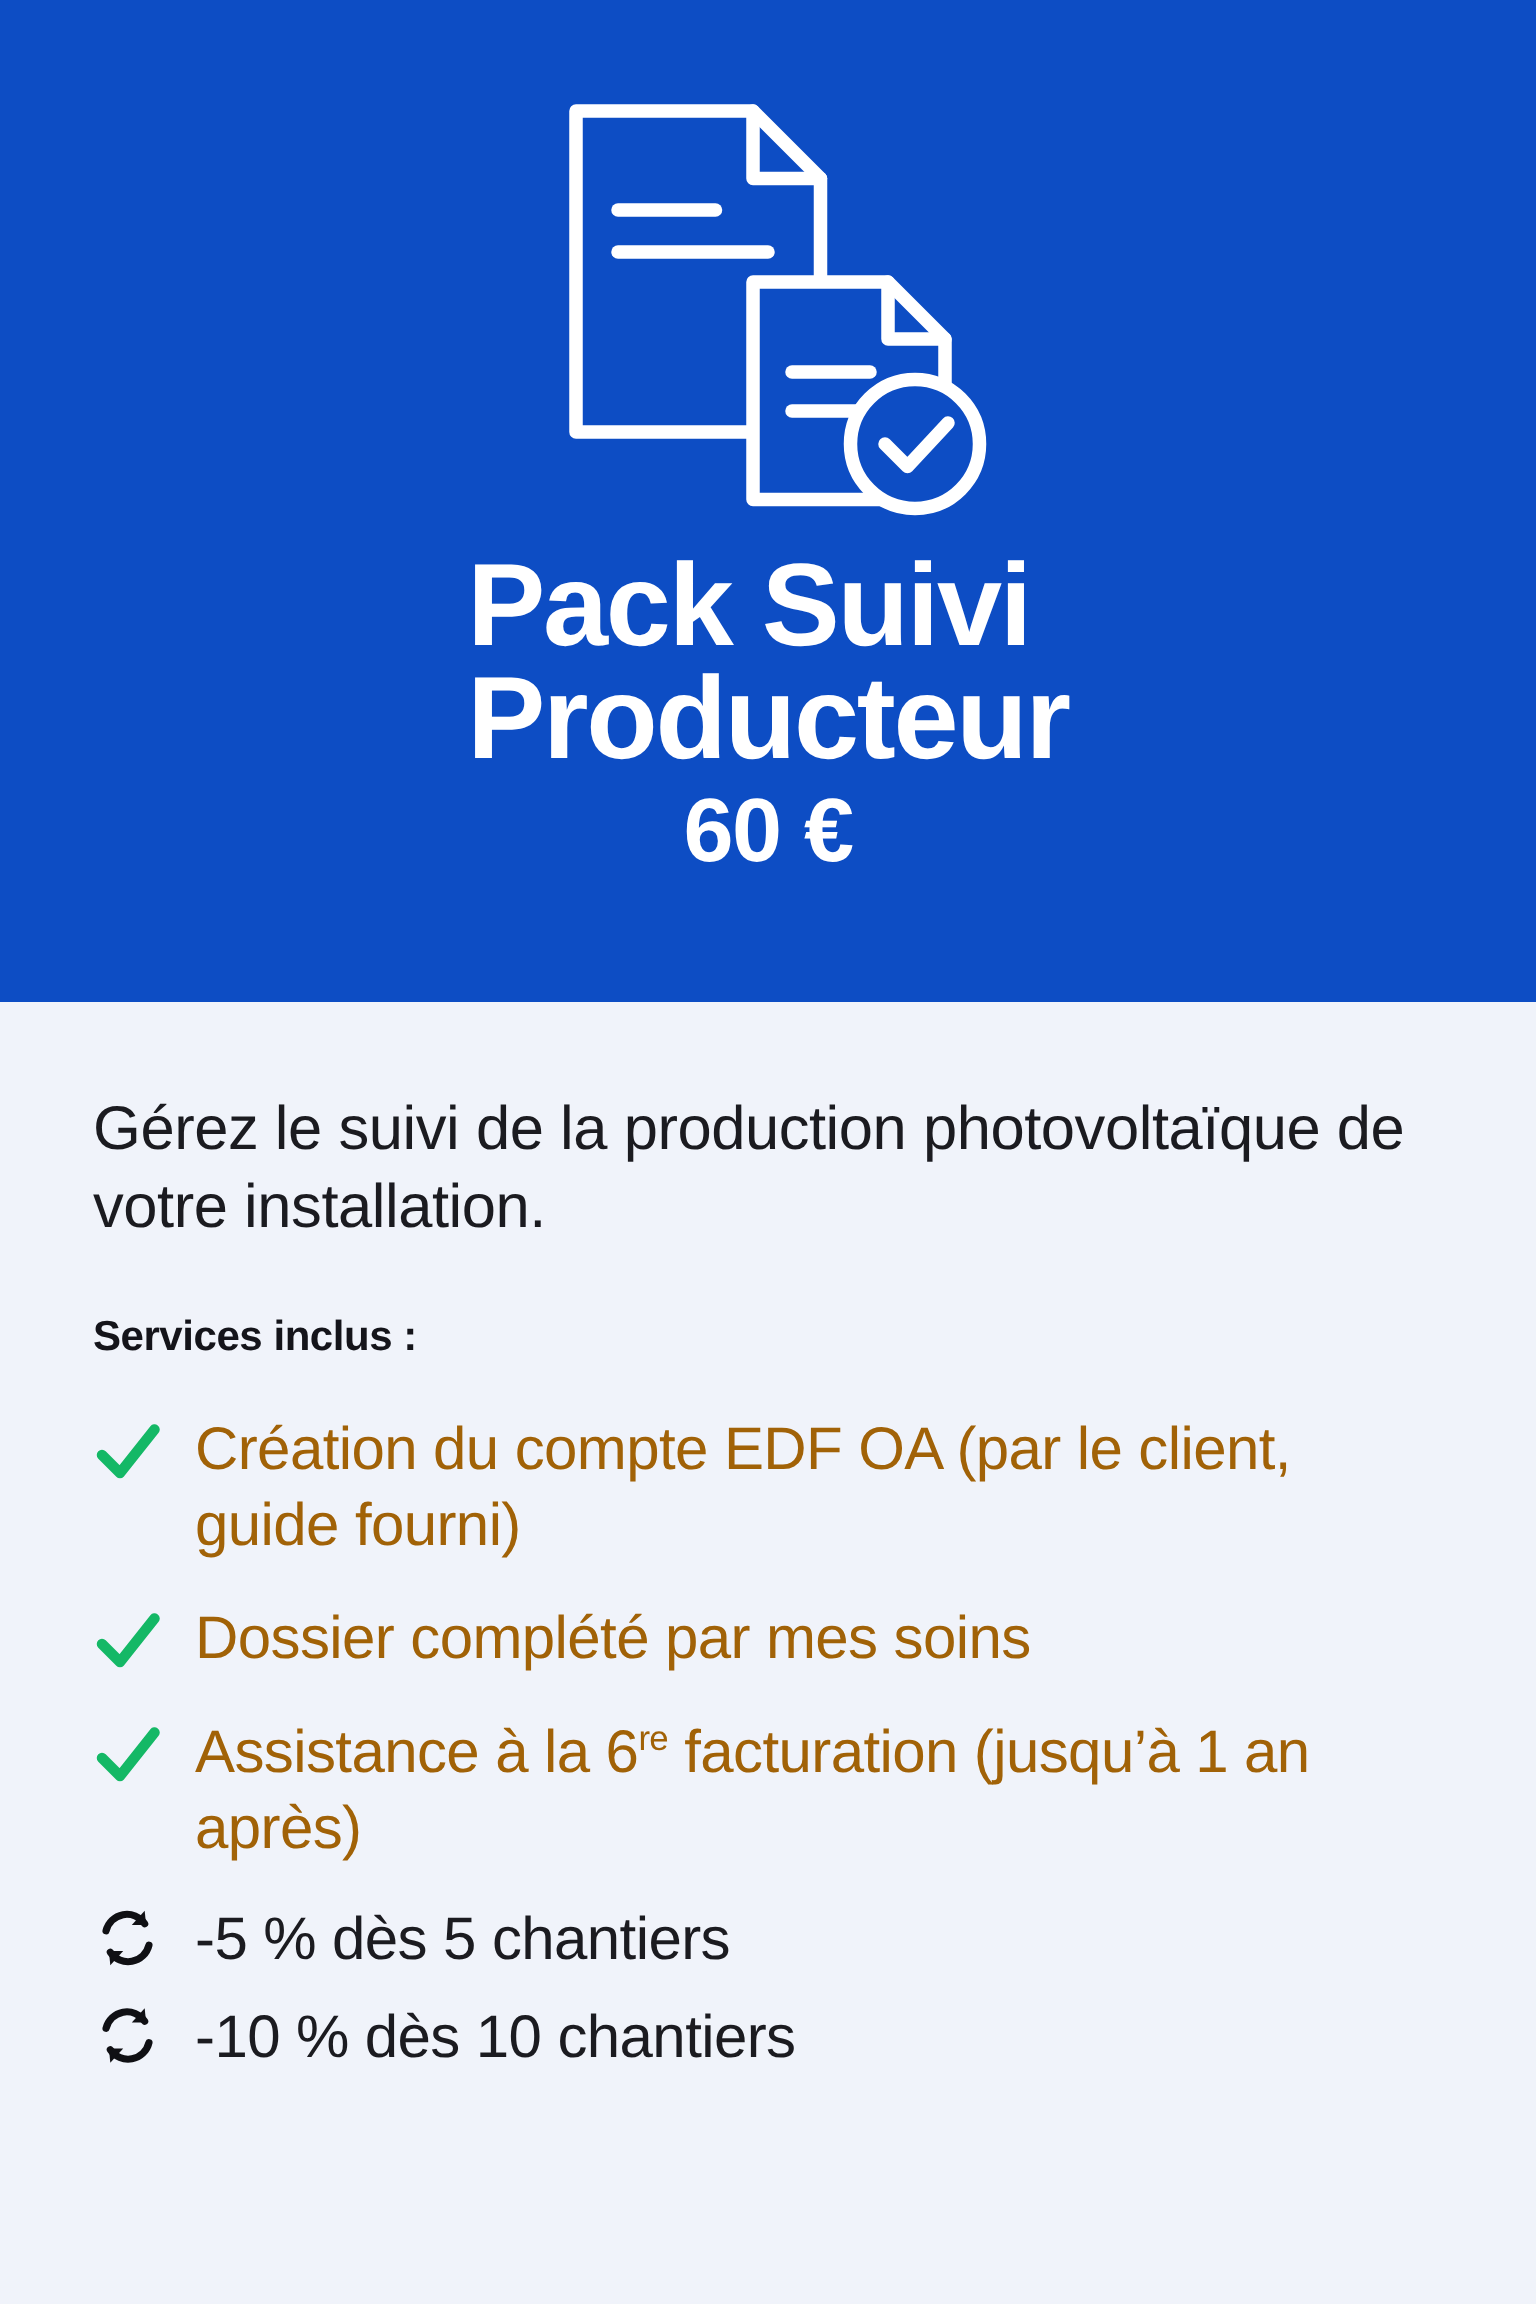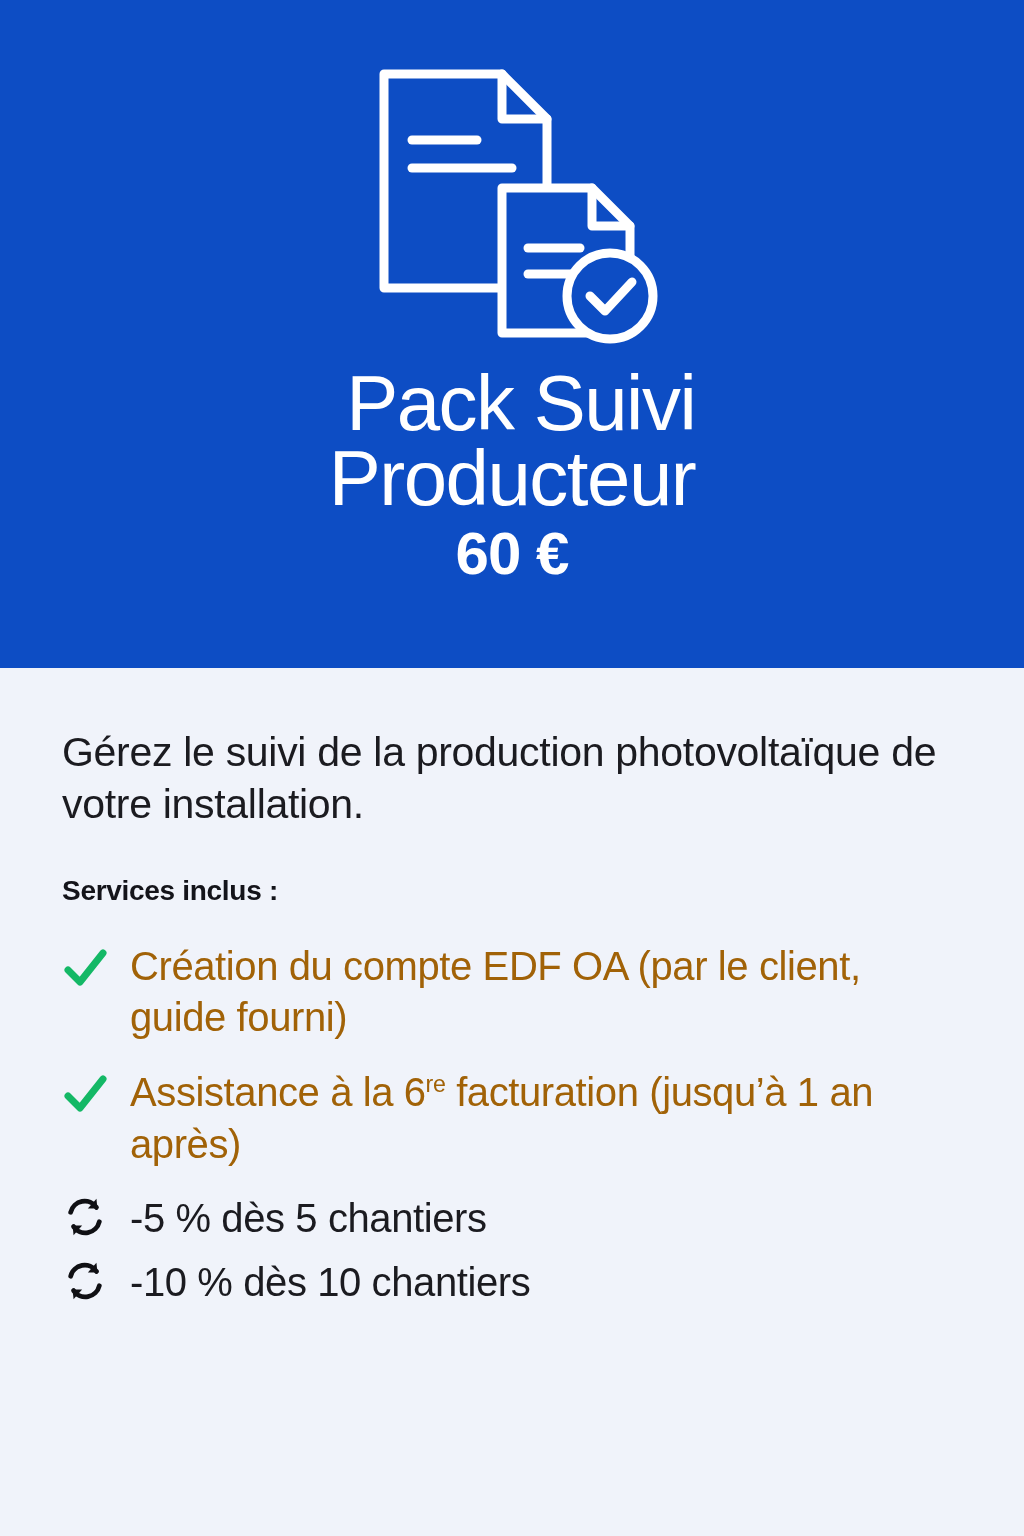--- a/index.html
+++ b/index.html
@@ -34,22 +34,22 @@
     width: 300px;
     height: 300px;
     display: block;
     margin-bottom: 8px;
   }
 
   .header-title {
     color: #ffffff;
     font-size: 78px;
     line-height: 0.96;
-    font-weight: normal;
-    text-align: right;
+    font-weight: bold;
+    text-align: left;
     letter-spacing: -1.5px;
   }
 
   .header-price {
     color: #ffffff;
     font-size: 60px;
     line-height: 1.05;
     font-weight: bold;
     text-align: center;
     letter-spacing: -1px;
@@ -185,20 +185,28 @@
 
       <li class="feature-item">
         <span class="feature-icon">
           <svg viewBox="0 0 44 44" width="44" height="44" fill="none" stroke="#14b866" stroke-width="7" stroke-linecap="round" stroke-linejoin="round">
             <polyline points="5,23 17,35 40,6"></polyline>
           </svg>
         </span>
         <span class="feature-text">Création du compte EDF OA (par le client, guide fourni)</span>
       </li>
 
+      <li class="feature-item">
+        <span class="feature-icon">
+          <svg viewBox="0 0 44 44" width="44" height="44" fill="none" stroke="#14b866" stroke-width="7" stroke-linecap="round" stroke-linejoin="round">
+            <polyline points="5,23 17,35 40,6"></polyline>
+          </svg>
+        </span>
+        <span class="feature-text">Dossier complété par mes soins</span>
+      </li>
 
 
       <li class="feature-item">
         <span class="feature-icon">
           <svg viewBox="0 0 44 44" width="44" height="44" fill="none" stroke="#14b866" stroke-width="7" stroke-linecap="round" stroke-linejoin="round">
             <polyline points="5,23 17,35 40,6"></polyline>
           </svg>
         </span>
         <span class="feature-text"><span>Assistance à la 6</span><sup>re</sup><span> facturation (jusqu’à 1 an après)</span></span>
       </li>

